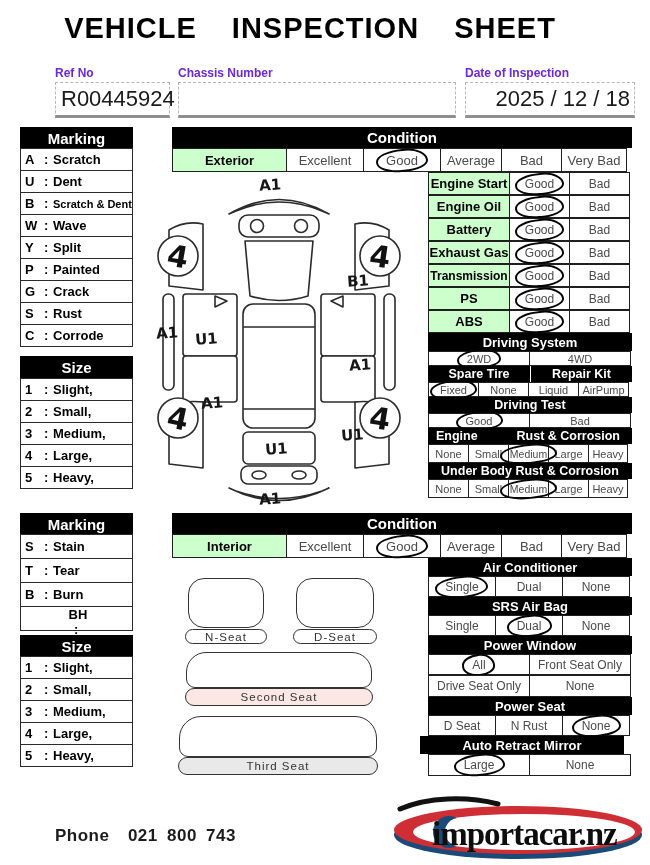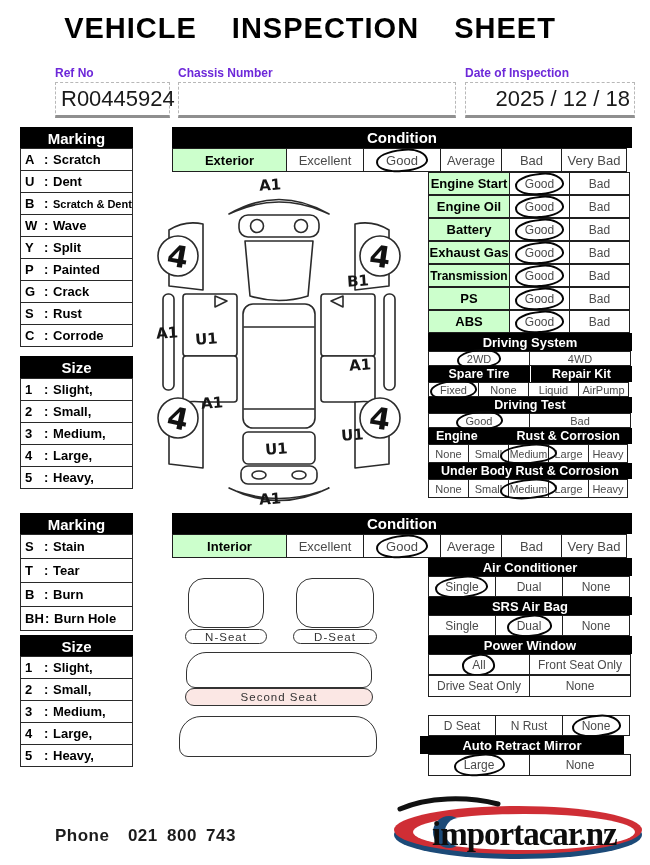--- a/index.html
+++ b/index.html
@@ -367,21 +367,21 @@
     <div class="lrow" style="height:25px;">
         <span class="code">T</span>
         <span class="colon">:</span>
         <span class="desc">Tear</span>
       </div>
     <div class="lrow" style="height:25px;">
         <span class="code">B</span>
         <span class="colon">:</span>
         <span class="desc">Burn</span>
       </div>
-    <div class="lrow" style="height:25px;">
+    <div class="lrow" style="height:25px;flex-direction:column;">
         <span class="code" style="width:20px;">BH</span>
         <span class="colon">:</span>
         <span class="desc">Burn Hole</span>
       </div>
   </div>
 
   <div class="legend" style="left:20px;top:635px;">
     <div class="hd" style="height:22px;">Size</div>
     <div class="lrow" style="height:23px;">
         <span class="code">1</span>
@@ -467,20 +467,21 @@
   </div>
   <div class="row" style="left:428px;top:675px;width:204px;height:22px;">
     <div class="c first" style="width:102px;">
         <span>Drive Seat Only</span>
       </div>
     <div class="c" style="width:102px;">
         <span>None</span>
       </div>
   </div>
 
+  <div class="bar bar-md" style="left:428px;top:697px;width:204px;height:18px;">Power Seat</div>
   <div class="row" style="left:428px;top:715px;width:204px;height:21px;">
     <div class="c first" style="width:68px;">
         <span>D Seat</span>
       </div>
     <div class="c" style="width:68px;">
         <span>N Rust</span>
       </div>
     <div class="c" style="width:68px;">
         <span class="circled">None</span>
       </div>
@@ -505,20 +506,23 @@
   <div class="seatstrip" style="left:293px;top:629px;width:84px;height:15px;">
       <span>D-Seat</span>
     </div>
 
   <div class="seatback" style="left:186px;top:652px;width:186px;height:36px;border-radius:20px 20px 9px 9px;"></div>
   <div class="seatstrip" style="left:185px;top:688px;width:188px;height:18px;background:#fbe7e4;border-radius:10px;">
       <span>Second Seat</span>
     </div>
 
   <div class="seatback" style="left:179px;top:716px;width:198px;height:41px;border-radius:22px 22px 9px 9px;"></div>
+  <div class="seatstrip" style="left:178px;top:757px;width:200px;height:18px;background:#e9e9e9;border-radius:10px;">
+      <span>Third Seat</span>
+    </div>
 
   <div class="footer-phone">
     <span>Phone</span>&nbsp;
     <span>021 800 743</span>
   </div>
 
   <div class="abs" style="left:392px;top:794px;width:253px;height:66px;">
     <svg width="253" height="66" viewBox="0 0 253 66">
       <ellipse cx="126" cy="41" rx="124" ry="24" fill="#1c4a78"></ellipse>
       <ellipse cx="126" cy="36" rx="124" ry="24" fill="#cf2e35"></ellipse>

